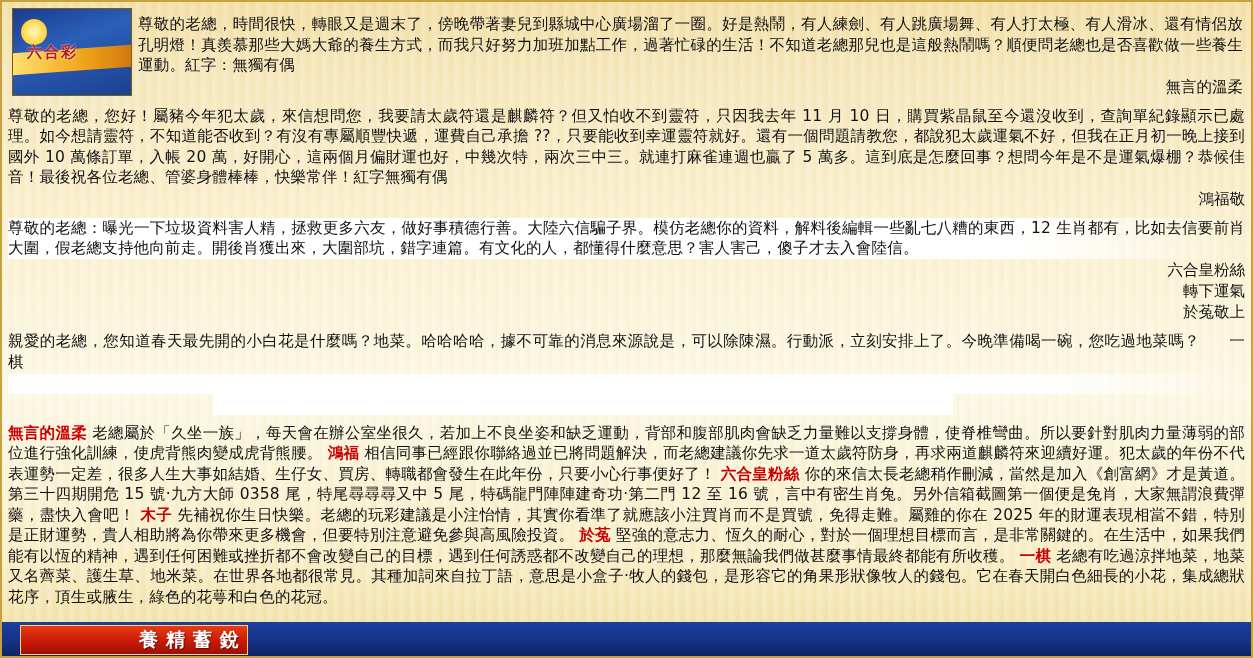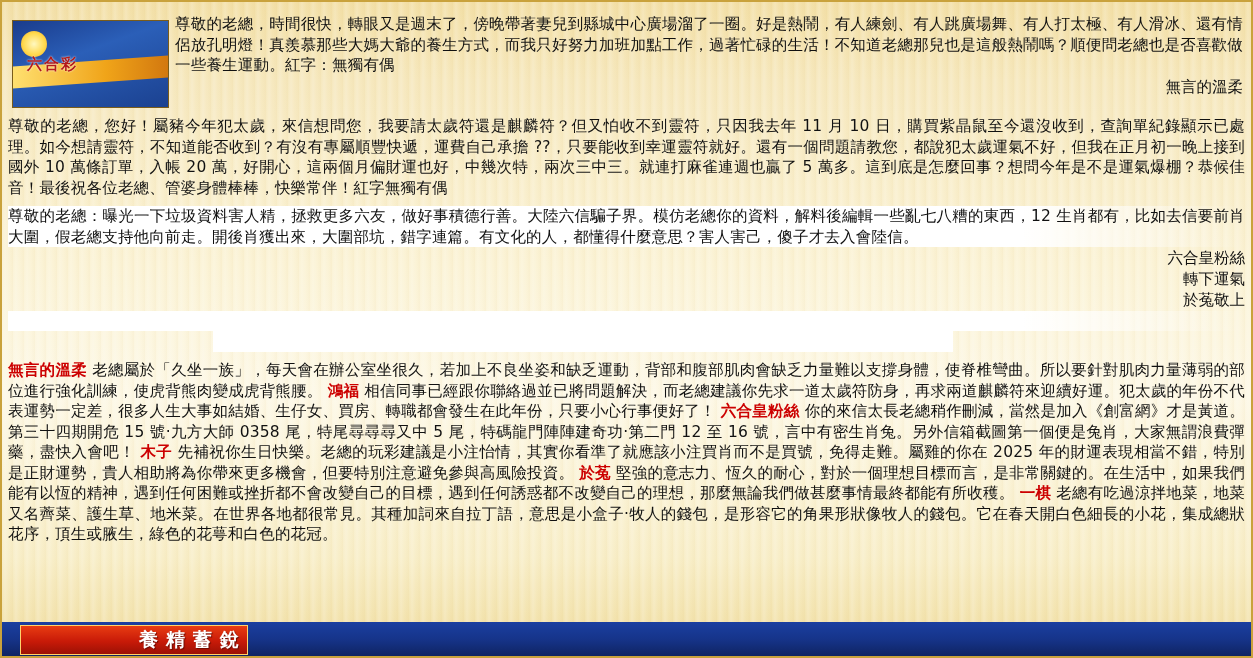--- a/index.html
+++ b/index.html
@@ -39,26 +39,25 @@
 
   
   .top-row {
     display: flex;
     align-items: flex-start;
   }
   .thumb {
     width: 118px;
     height: 86px;
     flex: 0 0 118px;
-    margin: 14px 6px 0 4px;
+    margin: 2px 6px 0 4px;
     border: 1px solid #7a5c1a;
     background: linear-gradient(160deg, #1a3c8c 0%, #2b5fb8 40%, #1b4190 100%);
     position: relative;
     overflow: hidden;
-    padding-left: 37px;
   }
   .thumb .sun {
     position: absolute;
     left: 8px; top: 10px;
     width: 26px; height: 26px;
     border-radius: 50%;
     background: radial-gradient(circle, #fff8c0 0%, #ffd84a 60%, #ef9b20 100%);
   }
   .thumb .band {
     position: absolute;
@@ -162,30 +161,35 @@
         <div class="band"></div>
         <div class="txt">六合彩</div>
       </div>
       <div class="top-text">
         <p class="para">尊敬的老總，時間很快，轉眼又是週末了，傍晚帶著妻兒到縣城中心廣場溜了一圈。好是熱鬧，有人練劍、有人跳廣場舞、有人打太極、有人滑冰、還有情侶放孔明燈！真羨慕那些大媽大爺的養生方式，而我只好努力加班加點工作，過著忙碌的生活！不知道老總那兒也是這般熱鬧嗎？順便問老總也是否喜歡做一些養生運動。紅字：無獨有偶</p>
         <span class="sig">無言的溫柔</span>
       </div>
     </div>
 
     <p class="para">尊敬的老總，您好！屬豬今年犯太歲，來信想問您，我要請太歲符還是麒麟符？但又怕收不到靈符，只因我去年 11 月 10 日，購買紫晶鼠至今還沒收到，查詢單紀錄顯示已處理。如今想請靈符，不知道能否收到？有沒有專屬順豐快遞，運費自己承擔 ??，只要能收到幸運靈符就好。還有一個問題請教您，都說犯太歲運氣不好，但我在正月初一晚上接到國外 10 萬條訂單，入帳 20 萬，好開心，這兩個月偏財運也好，中幾次特，兩次三中三。就連打麻雀連週也贏了 5 萬多。這到底是怎麼回事？想問今年是不是運氣爆棚？恭候佳音！最後祝各位老總、管婆身體棒棒，快樂常伴！紅字無獨有偶</p>
+    <span class="sig">鴻福敬</span>
 
     <div class="hl-left">
       <p class="para">尊敬的老總：曝光一下垃圾資料害人精，拯救更多六友，做好事積德行善。大陸六信騙子界。模仿老總你的資料，解料後編輯一些亂七八糟的東西，12 生肖都有，比如去信要前肖大圍，假老總支持他向前走。開後肖獲出來，大圍部坑，錯字連篇。有文化的人，都懂得什麼意思？害人害己，傻子才去入會陸信。</p>
     </div>
     <span class="sig">六合皇粉絲</span>
 
     <span class="sig">轉下運氣</span>
 
     <span class="sig">於菟敬上</span>
 
+    <p class="para">
+      <span>親愛的老總，您知道春天最先開的小白花是什麼嗎？地菜。哈哈哈哈，據不可靠的消息來源說是，可以除陳濕。行動派，立刻安排上了。今晚準備喝一碗，您吃過地菜嗎？</span>
+      <span class="sig" style="display:inline; margin-left:24px;">一棋</span>
+    </p>
 
     <div class="hl-left blank-band"></div>
     <div class="hl-band blank-band2" style="margin-left:205px; width:740px;"></div>
 
     <p class="para">
       <span class="mark-name">無言的溫柔</span>
       <span>老總屬於「久坐一族」，每天會在辦公室坐很久，若加上不良坐姿和缺乏運動，背部和腹部肌肉會缺乏力量難以支撐身體，使脊椎彎曲。所以要針對肌肉力量薄弱的部位進行強化訓練，使虎背熊肉變成虎背熊腰。</span>
       <span class="mark-name">鴻福</span>
       <span>相信同事已經跟你聯絡過並已將問題解決，而老總建議你先求一道太歲符防身，再求兩道麒麟符來迎續好運。犯太歲的年份不代表運勢一定差，很多人生大事如結婚、生仔女、買房、轉職都會發生在此年份，只要小心行事便好了！</span>
       <span class="mark-name">六合皇粉絲</span>

